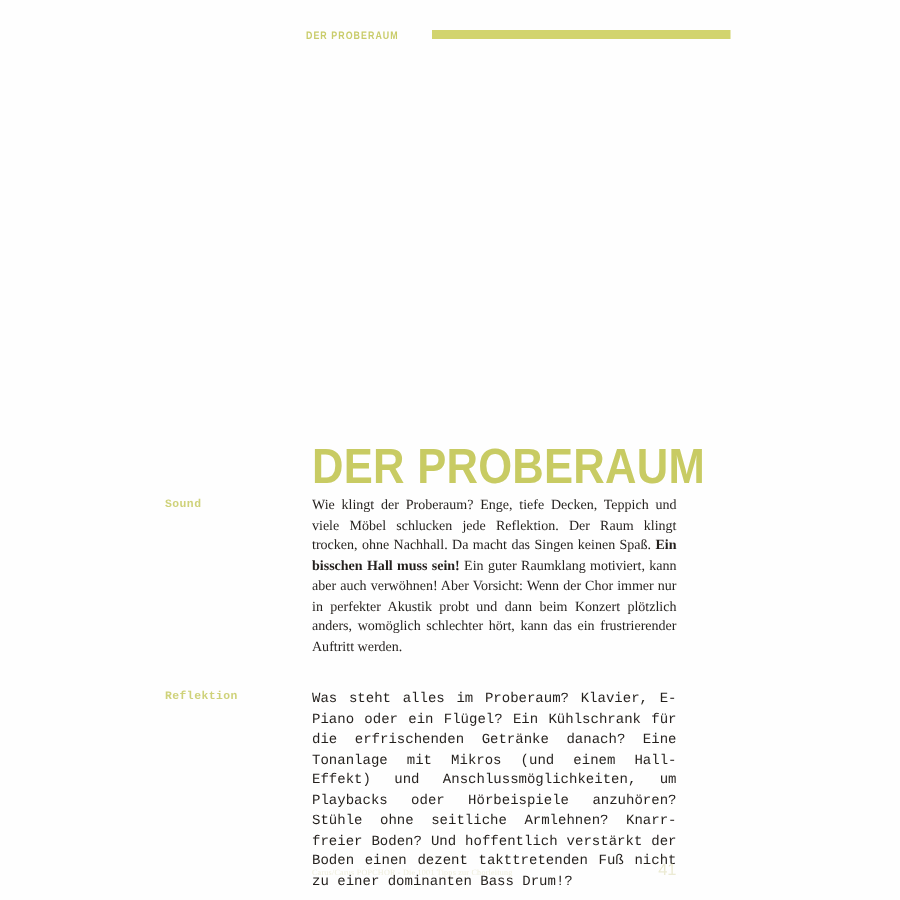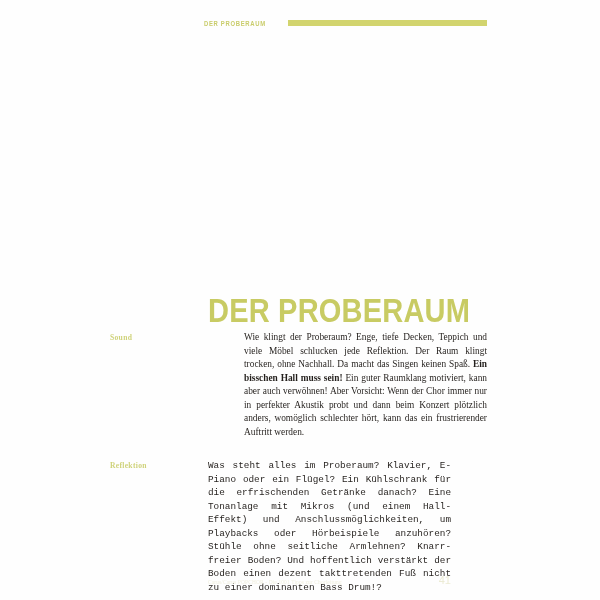--- a/index.html
+++ b/index.html
@@ -67,21 +67,21 @@
     line-height: 34px;
     letter-spacing: 0.2px;
     color: #c8cb63;
     text-transform: uppercase;
     transform: scaleX(0.88);
     transform-origin: left center;
     white-space: nowrap;
   }
   .side-label {
     position: absolute;
-    font-family: Liberation Serif, serif;
+    font-family: Liberation Mono, monospace;
     font-weight: bold;
     font-size: 7.6px;
     letter-spacing: 0.3px;
     color: #cfd27a;
     text-align: left;
     white-space: nowrap;
   }
   .body-col {
     position: absolute;
     left: 208px;
@@ -130,21 +130,21 @@
 
   <div class="running-header">
     <div class="rh-spacer"></div>
     <div class="rh-title">DER PROBERAUM</div>
     <div class="rh-rule"></div>
   </div>
 
   <h1 class="chapter-title">DER PROBERAUM</h1>
 
   <div class="side-label" style="left:110px; top:333px;">Sound</div>
-  <div class="body-col" style="top:331px;margin-left:36px;">
+  <div class="body-col" style="top:331px;">
     <span>Wie klingt der Proberaum? Enge, tiefe Decken, Teppich und viele Möbel schlucken jede Reflektion. Der Raum klingt trocken, ohne Nachhall. Da macht das Singen keinen Spaß. </span><b>Ein bisschen Hall muss sein!</b><span> Ein guter Raumklang motiviert, kann aber auch verwöhnen! Aber Vorsicht: Wenn der Chor immer nur in perfekter Akustik probt und dann beim Konzert plötzlich anders, womöglich schlechter hört, kann das ein frustrierender Auftritt werden.</span>
   </div>
 
   <div class="side-label" style="left:110px; top:461px;">Reflektion</div>
   <div class="body-col" style="top:459px;font-family:Liberation Mono, monospace;">
     <span>Was steht alles im Proberaum? Klavier, E-Piano oder ein Flügel? Ein Kühlschrank für die erfrischenden Getränke danach? Eine Tonanlage mit Mikros (und einem Hall-Effekt) und Anschlussmöglichkeiten, um Playbacks oder Hörbeispiele anzuhören? Stühle ohne seitliche Armlehnen? Knarr-freier Boden? Und hoffentlich verstärkt der Boden einen dezent takttretenden Fuß nicht zu einer dominanten Bass Drum!?</span>
   </div>
 
   <div class="footer">
     <span class="footer-text">Carus/Carus POPCHOR - Die 1001 Tipps zur Chorleitung</span>

